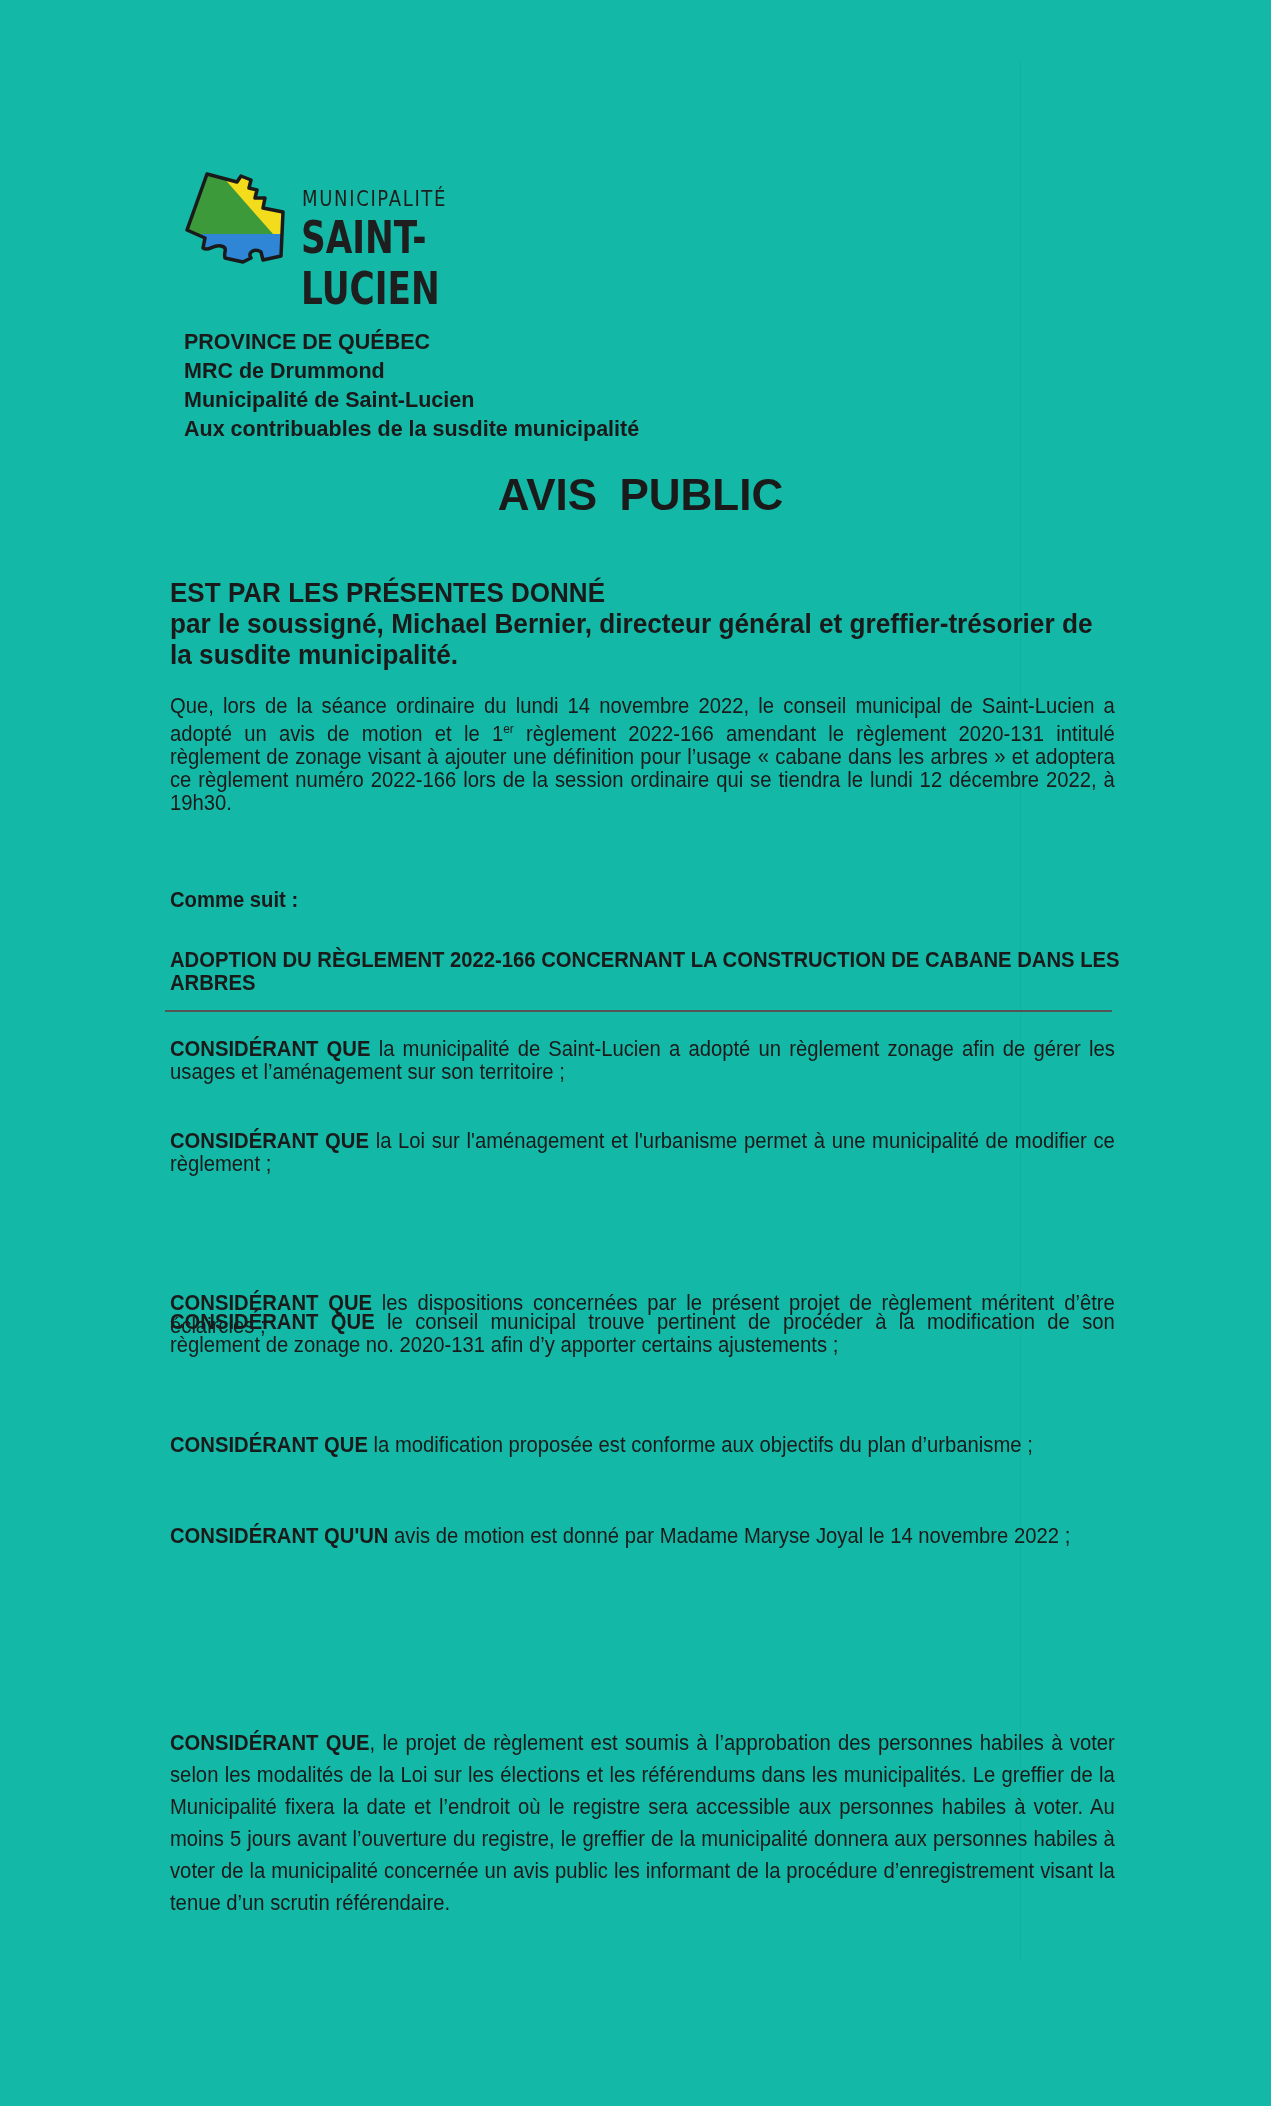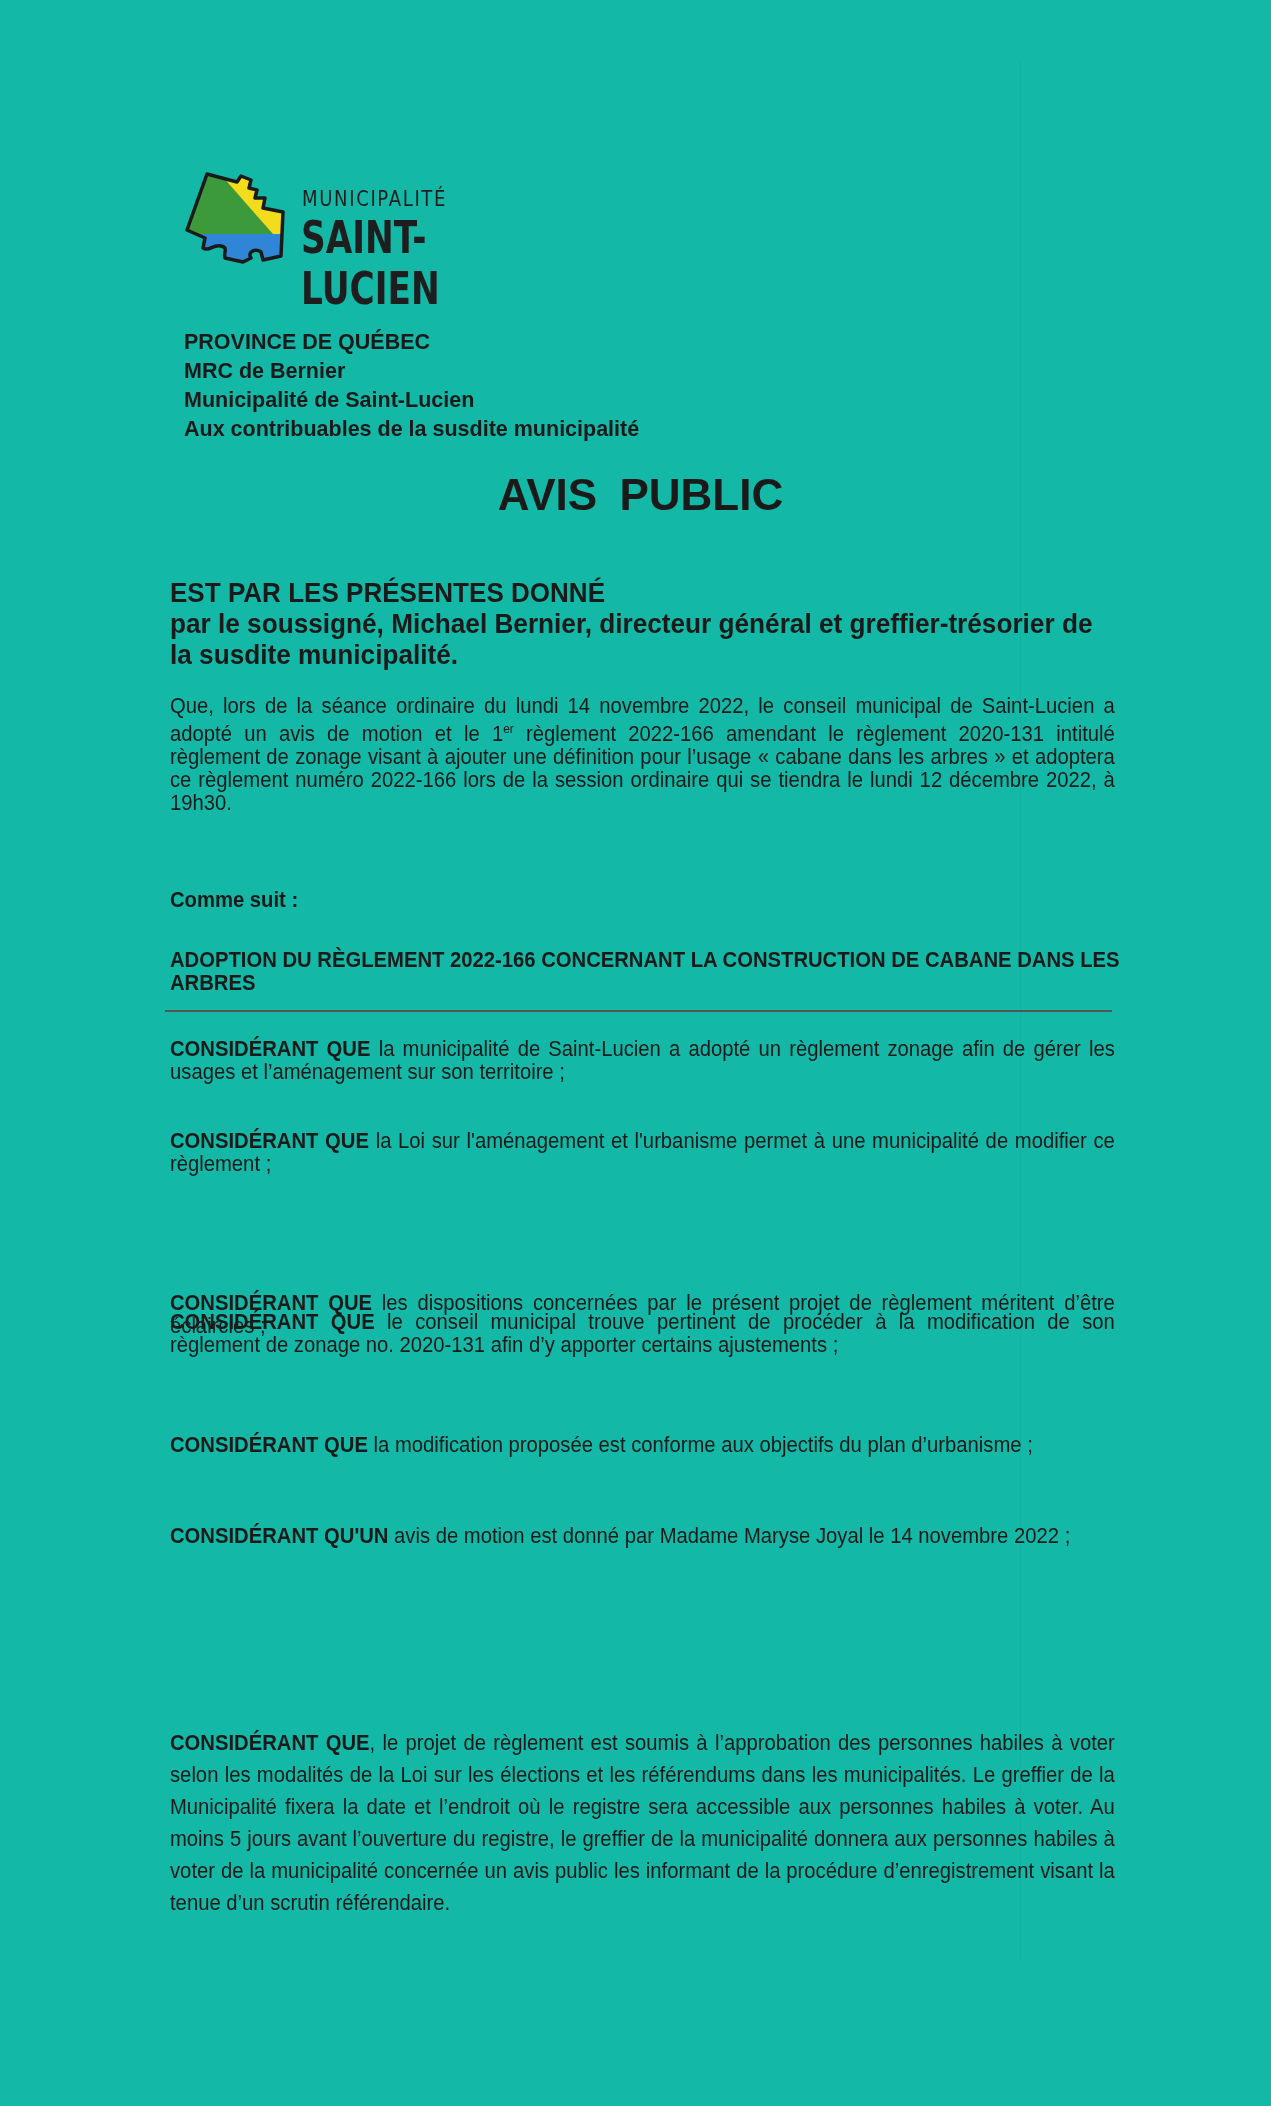--- a/index.html
+++ b/index.html
@@ -51,21 +51,21 @@
         <rect x="0" y="66" width="100" height="30" fill="#2f86d6"></rect>
       </g>
       <path d="M22 6 L52 14 L56 8 L66 12 L64 20 L72 22 L70 30 L80 30 L78 40 L98 44 L96 88 L78 92 L76 84 C70 80 62 84 66 90 L58 94 L40 90 C38 84 44 80 36 78 C28 76 24 84 18 80 L20 70 L2 62 Z" fill="none" stroke="#1a1a1a" stroke-width="3.5" stroke-linejoin="round"></path>
     </svg>
     <div class="logo-small">MUNICIPALITÉ</div>
     <div class="logo-big">SAINT-LUCIEN</div>
   </div>
 
   <div class="addr">
     <div>PROVINCE DE QUÉBEC</div>
-    <div>MRC de Bernier</div>
+    <div>MRC de Drummond</div>
     <div>Municipalité de Saint-Lucien</div>
     <div>Aux contribuables de la susdite municipalité</div>
   </div>
 
   <div class="title">
     <span>AVIS</span>
     <span>PUBLIC</span>
   </div>
 
   <div class="intro">

